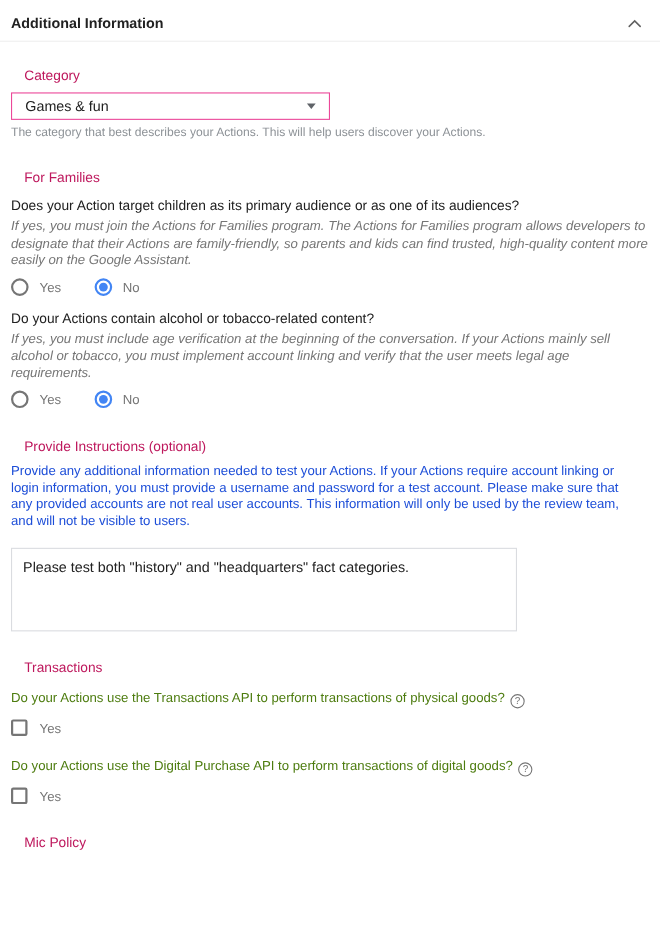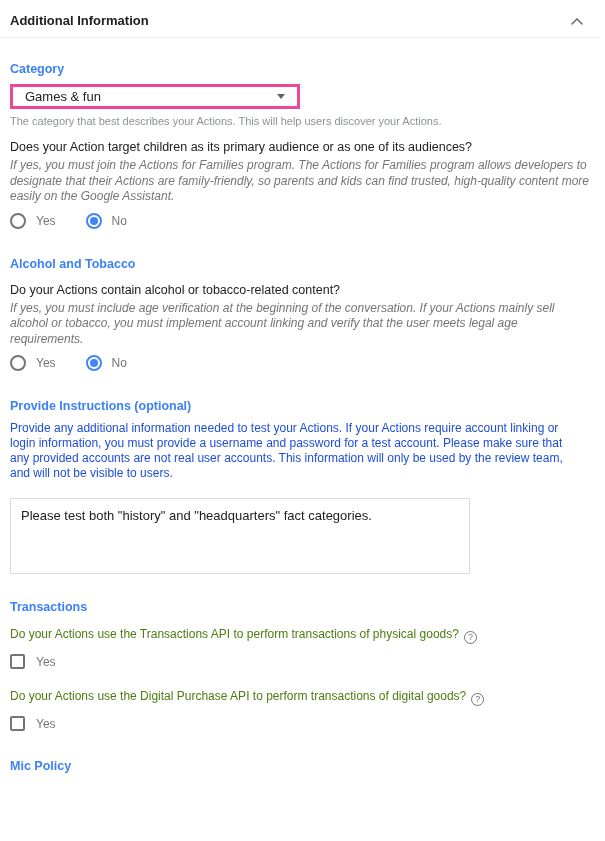--- a/index.html
+++ b/index.html
@@ -17,28 +17,28 @@
     display:flex; justify-content:space-between; align-items:center;
     padding:13px 14px 8px 10px;
     border-bottom:1px solid #efefef;
   }
   .section-header-title { font-size:13px; font-weight:bold; color:#212121; line-height:16px; }
   .collapse-btn { background:none; border:none; cursor:pointer; padding:2px; line-height:0; }
 
   .content { padding:0 8px 0 10px; }
 
   .field-label, .group-heading {
-    font-size:12.5px; font-weight:bold; color:#3b82f6; line-height:14px;
+    font-size:12.5px; font-weight:normal; color:#be185d; line-height:14px;margin-left:12px;
   }
 
   
   .category-label { margin-top:24px; }
   .dropdown {
     margin-top:8px; width:290px; height:25px;
-    border:3px solid #ec4899; background:#fff;
+    border:1px solid #ec4899; background:#fff;
     display:flex; align-items:center; justify-content:space-between;
     padding:0 12px; cursor:pointer;
   }
   .dropdown-value { font-size:13px; color:#212121; }
   .caret-down {
     width:0; height:0;
     border-left:4px solid transparent; border-right:4px solid transparent;
     border-top:5px solid #5f6368;
   }
   .helper-text { margin-top:6px; font-size:11px; color:#8d9297; line-height:13px; }
@@ -104,38 +104,38 @@
 
   <div class="content">
 
     <div class="field-label category-label">Category</div>
     <div class="dropdown">
       <span class="dropdown-value">Games &amp; fun</span>
       <span class="caret-down"></span>
     </div>
     <div class="helper-text">The category that best describes your Actions. This will help users discover your Actions.</div>
 
+    <div class="group-heading">For Families</div>
     <div class="question">Does your Action target children as its primary audience or as one of its audiences?</div>
     <div class="description">If yes, you must join the Actions for Families program. The Actions for Families program allows developers to designate that their Actions are family-friendly, so parents and kids can find trusted, high-quality content more easily on the Google Assistant.</div>
     <div class="radio-row">
       <div class="radio-option">
         <span class="radio-circle">
             <span class="radio-dot"></span>
           </span>
         <span class="radio-label">Yes</span>
       </div>
       <div class="radio-option checked">
         <span class="radio-circle">
             <span class="radio-dot"></span>
           </span>
         <span class="radio-label">No</span>
       </div>
     </div>
 
-    <div class="group-heading">Alcohol and Tobacco</div>
     <div class="question">Do your Actions contain alcohol or tobacco-related content?</div>
     <div class="description">If yes, you must include age verification at the beginning of the conversation. If your Actions mainly sell alcohol or tobacco, you must implement account linking and verify that the user meets legal age requirements.</div>
     <div class="radio-row">
       <div class="radio-option">
         <span class="radio-circle">
             <span class="radio-dot"></span>
           </span>
         <span class="radio-label">Yes</span>
       </div>
       <div class="radio-option checked">

